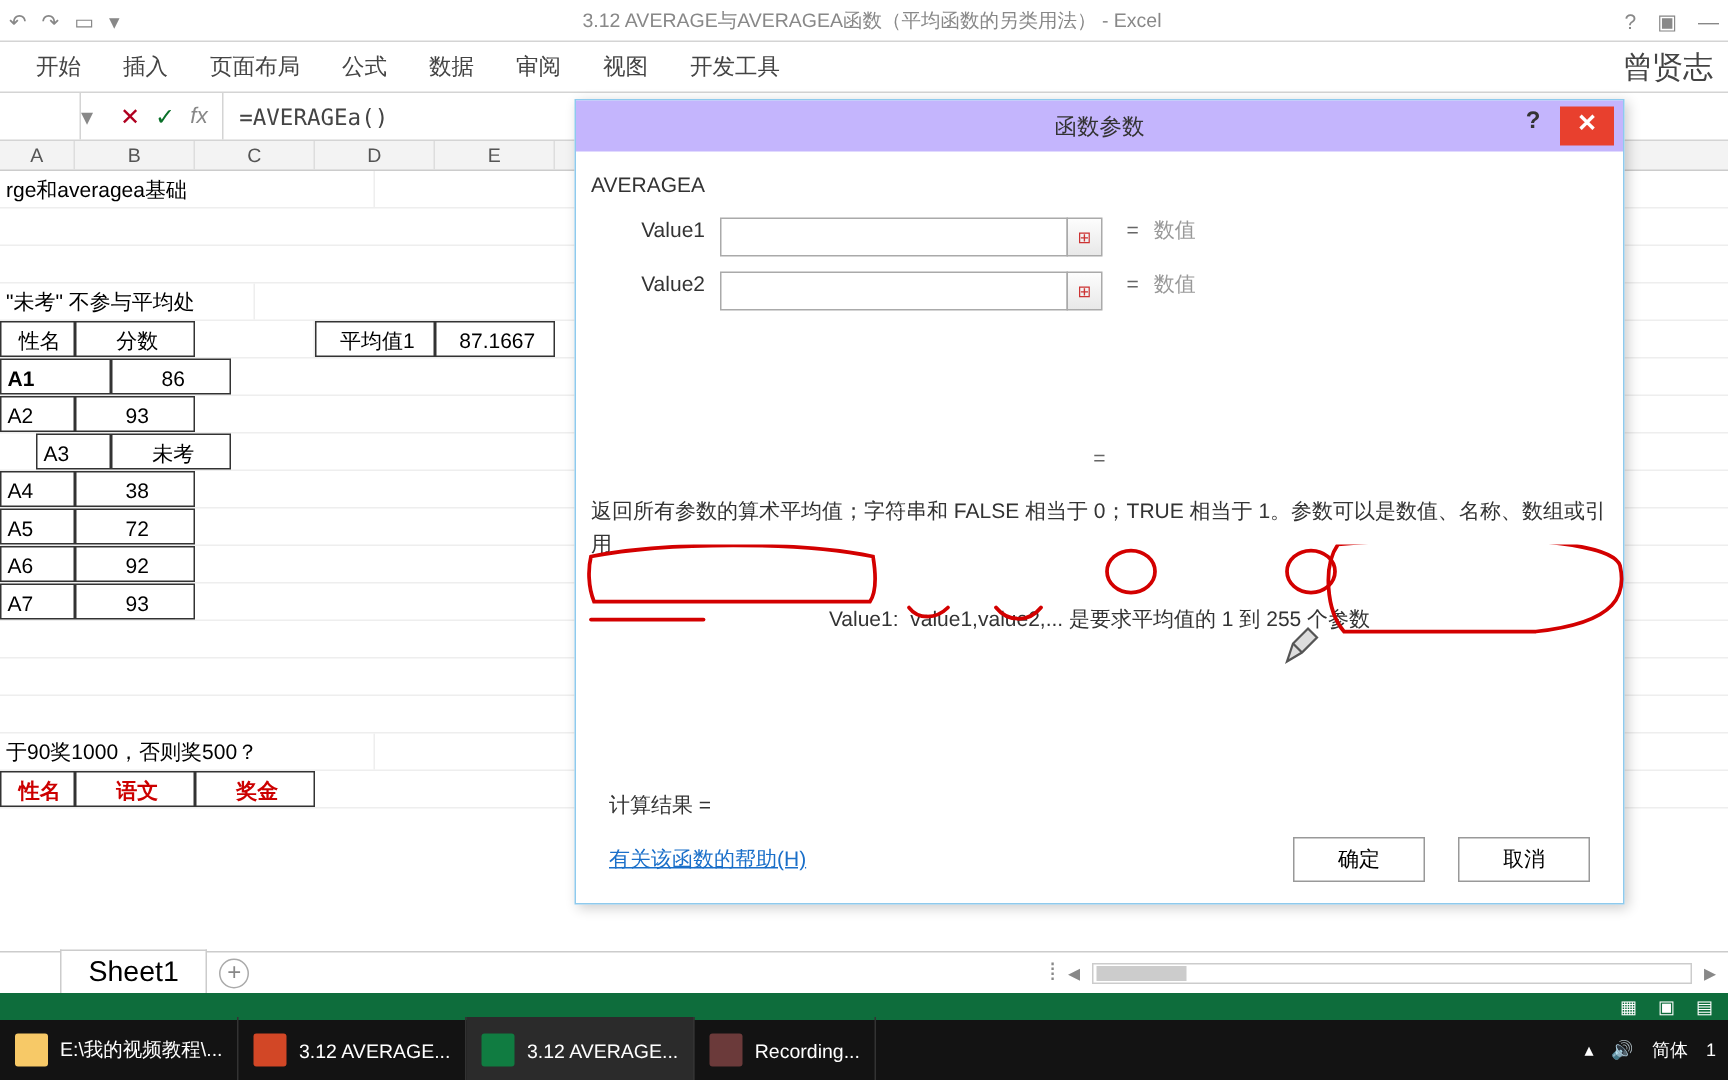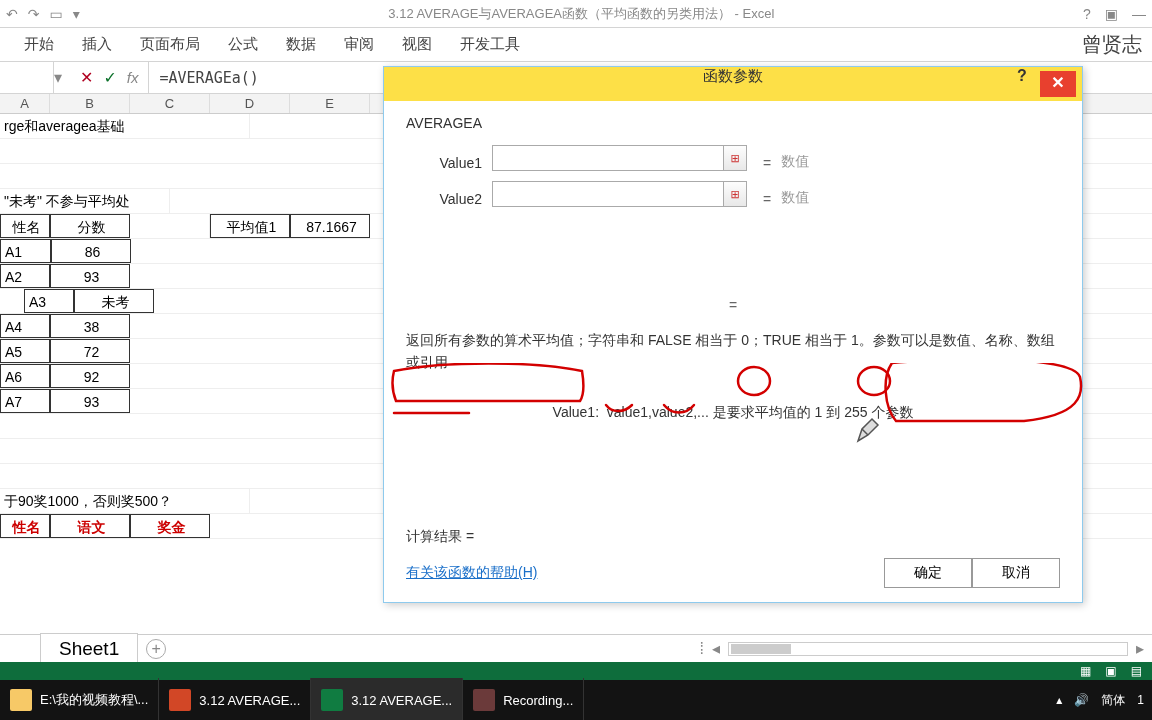--- a/index.html
+++ b/index.html
@@ -37,38 +37,38 @@
 .colheaders .ch { width: 80px; text-align: center; font-size: 13px; color: #555; border-right: 1px solid #ddd; line-height: 20px; }
 .rows { position: relative; }
 .row { display: flex; height: 25px; border-bottom: 1px solid #eee; }
 .row .cell { width: 80px; border-right: 1px solid #eee; font-size: 14px; padding-left: 4px; line-height: 25px; overflow: hidden; white-space: nowrap; }
 .row .cell.bord { border: 1px solid #333; }
 .row .cell.center { text-align: center; padding-left: 3px; }
 .redtext { color: #c00; font-weight: bold; }
 
 
 .dialog { position: absolute; left: 383px; top: 66px; width: 700px; height: 537px; background: #fff; border: 1px solid #8ecaed; box-shadow: 2px 2px 8px rgba(0,0,0,0.2); }
-.dlg-title { height: 34px; background: #fde047; display: flex; justify-content: center; color: #333; font-size: 15px; position: relative; }
+.dlg-title { height: 34px; background: #c4b5fd; display: flex; align-items: center; justify-content: center; color: #333; font-size: 15px; position: relative; }
 .dlg-title .help { position: absolute; right: 48px; width: 24px; height: 24px; color: #333; font-weight: bold; text-align: center; font-size: 16px; cursor: pointer;}
 .dlg-title .close { position: absolute; right: 6px; top: 4px; width: 36px; height: 26px; background: #e8402e; color: #fff; text-align: center; line-height: 24px; font-size: 16px; font-weight: bold; cursor: pointer;}
-.dlg-body { padding: 14px 22px; font-size: 14px; color: #333; height: calc(100% - 34px); position: relative; }
+.dlg-body { padding: 14px 10px; font-size: 14px; color: #333; height: calc(100% - 34px); position: relative; }
 .fnname { font-size: 14px; color: #333; margin-bottom: 14px; }
-.argrow { display: flex; align-items: flex-end; margin-bottom: 10px; }
+.argrow { display: flex; align-items: flex-start; margin-bottom: 10px; }
 .argrow .lbl { width: 86px; text-align: right; padding-right: 10px; font-size: 14px; }
 .argrow input { width: 232px; height: 26px; border: 1px solid #aaa; background: #fff; padding-left: 4px; }
 .argrow .refbtn { width: 24px; height: 26px; border: 1px solid #aaa; margin-left: -1px; background: linear-gradient(#fdfdfd,#e8e8e8); display: flex; align-items: center; justify-content: center; cursor: pointer;}
 .argrow .refbtn::after { content: "⊞"; color: #c33; font-size: 11px; }
 .argrow .eq { margin-left: 16px; color: #666; }
 .argrow .val { margin-left: 10px; color: #999; }
 .eqline { text-align: center; margin-top: 90px; color: #666; }
 .desc { margin-top: 16px; font-size: 14px; line-height: 1.6; }
 .desc2 { margin-top: 30px; text-align: center; font-size: 14px; }
 .result { position: absolute; bottom: 56px; left: 22px; }
 .helplink { position: absolute; bottom: 20px; left: 22px; color: #1a6fc9; text-decoration: underline; cursor: pointer; font-size: 14px; }
-.dlg-btns { position: absolute; bottom: 14px; right: 22px; display: flex; }
+.dlg-btns { position: absolute; bottom: 14px; right: 22px; display: flex; gap: 22px; }
 .dlg-btns button { width: 88px; height: 30px; border: 1px solid #999; background: #fff; font-size: 14px; cursor: pointer; }
 
 
 .anno { position: absolute; pointer-events: none; }
 .anno svg { width: 100%; height: 100%; }
 
 
 .sheettabs { position: absolute; bottom: 58px; left: 0; right: 0; height: 28px; background: #fff; border-top: 1px solid #ccc; display: flex; align-items: center; padding-left: 40px; }
 .sheettabs .tab { padding: 4px 18px; border: 1px solid #ccc; border-bottom: none; background: #fff; font-size: 19px; }
 .sheettabs .add { margin-left: 8px; width: 20px; height: 20px; border: 1px solid #aaa; border-radius: 50%; text-align: center; line-height: 18px; color: #888; cursor: pointer;}
@@ -152,21 +152,21 @@
       <div class="cell" style="width:170px;">"未考" 不参与平均处</div>
     </div>
     <div class="row">
       <div class="cell bord center" style="width:50px;">性名</div>
       <div class="cell bord center">分数</div>
       <div class="cell" style="width:80px;"></div>
       <div class="cell bord center">平均值1</div>
       <div class="cell bord center">87.1667</div>
     </div>
     <div class="row">
-        <div class="cell bord" style="width:51px;">A1</div>
+        <div class="cell bord" style="width:74px;font-weight:bold;">A1</div>
         <div class="cell bord center">86</div>
       </div>
     <div class="row">
         <div class="cell bord" style="width:50px;">A2</div>
         <div class="cell bord center">93</div>
       </div>
     <div class="row">
         <div class="cell bord" style="width:50px;margin-left:24px;">A3</div>
         <div class="cell bord center">未考</div>
       </div>

